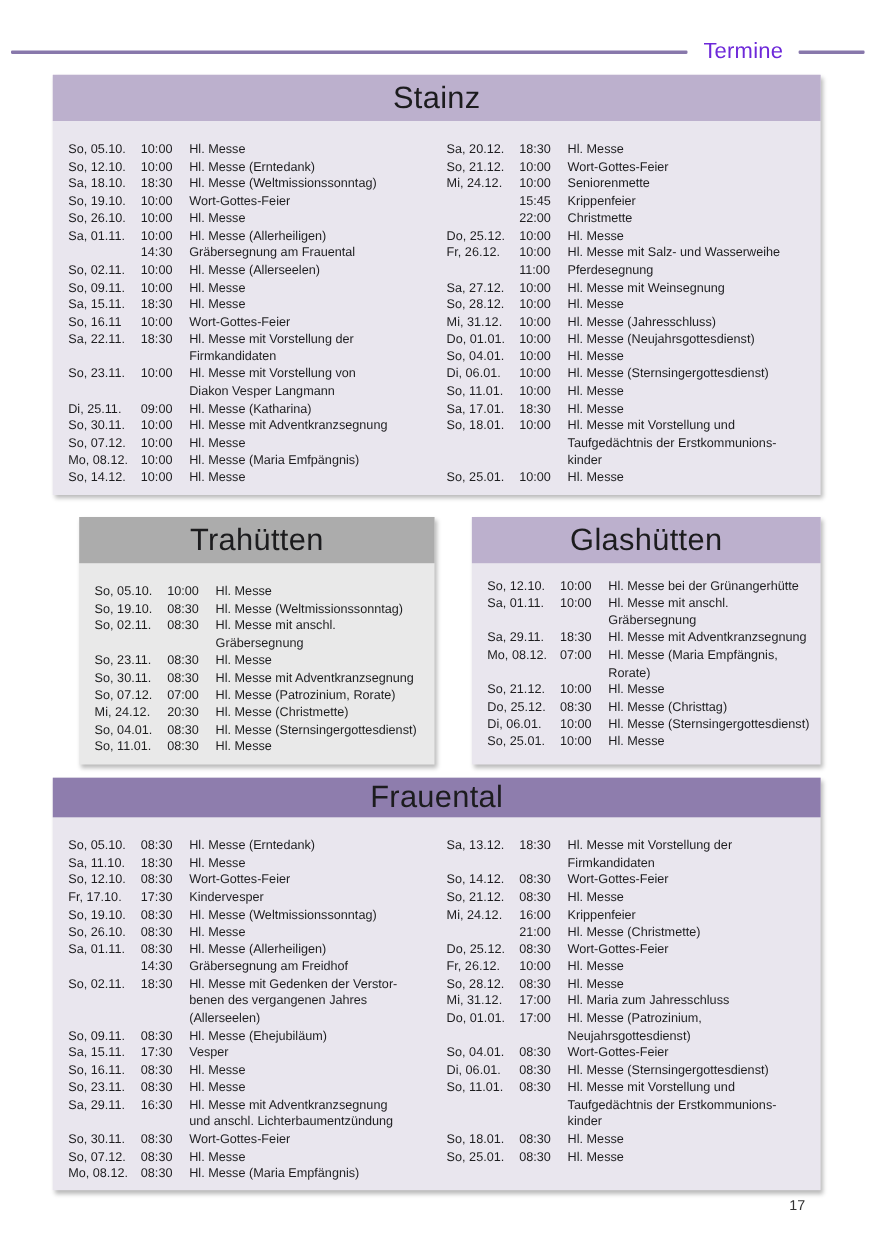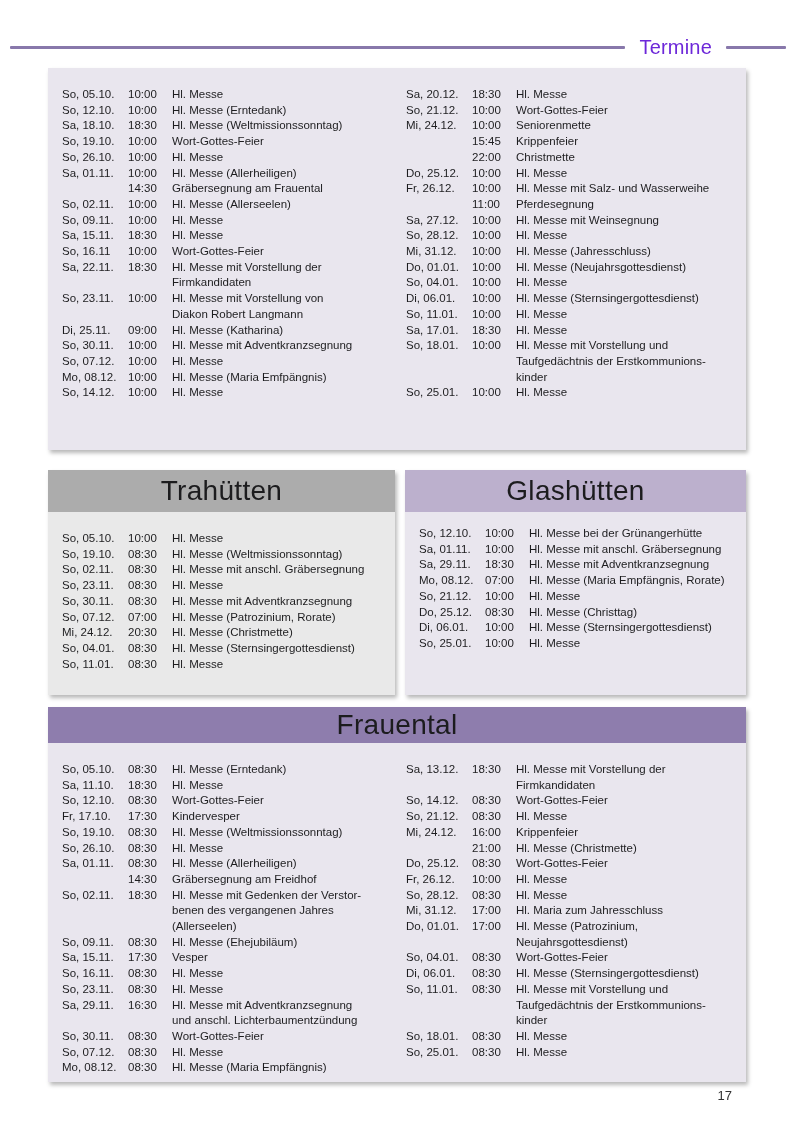--- a/index.html
+++ b/index.html
@@ -52,40 +52,41 @@
   .entry{
     display:grid;grid-template-columns:66px 44px 1fr;
     font-size:11.5px;line-height:15.7px;
   }
   .entry .date,.entry .time{white-space:nowrap;}
   #section-stainz{height:382px;}
   .row-2{
     display:grid;grid-template-columns:347px 341px;column-gap:10px;
     margin-top:20px;
   }
-  .row-2 .box{height:225px;}
+  .row-2 .box{height:225px;margin-left:24px;}
   #section-glashuetten .box-body{padding-top:14px;}
   #section-frauental{margin-top:12px;height:375px;}
   .page-number{
     position:absolute;right:62px;bottom:20px;
     font-size:13px;color:#333;
   }
 </style>
 </head>
 <body>
 
 <div class="topbar">
   <div class="rule rule-long"></div>
   <div class="topbar-title">Termine</div>
   <div class="rule rule-short"></div>
 </div>
 
 <main class="content">
 
   <section class="box" id="section-stainz">
+    <div class="box-header">Stainz</div>
     <div class="box-body two-col">
       <div class="col">
           <div class="entry">
             <span class="date">So, 05.10.</span>
             <span class="time">10:00</span>
             <span class="desc">
               <div>Hl. Messe</div>
             </span>
           </div>
           <div class="entry">
@@ -164,21 +165,21 @@
             <span class="desc">
               <div>Hl. Messe mit Vorstellung der</div>
               <div>Firmkandidaten</div>
             </span>
           </div>
           <div class="entry">
             <span class="date">So, 23.11.</span>
             <span class="time">10:00</span>
             <span class="desc">
               <div>Hl. Messe mit Vorstellung von</div>
-              <div>Diakon Robert Langmann</div>
+              <div>Diakon Vesper Langmann</div>
             </span>
           </div>
           <div class="entry">
             <span class="date">Di, 25.11.</span>
             <span class="time">09:00</span>
             <span class="desc">
               <div>Hl. Messe (Katharina)</div>
             </span>
           </div>
           <div class="entry">

